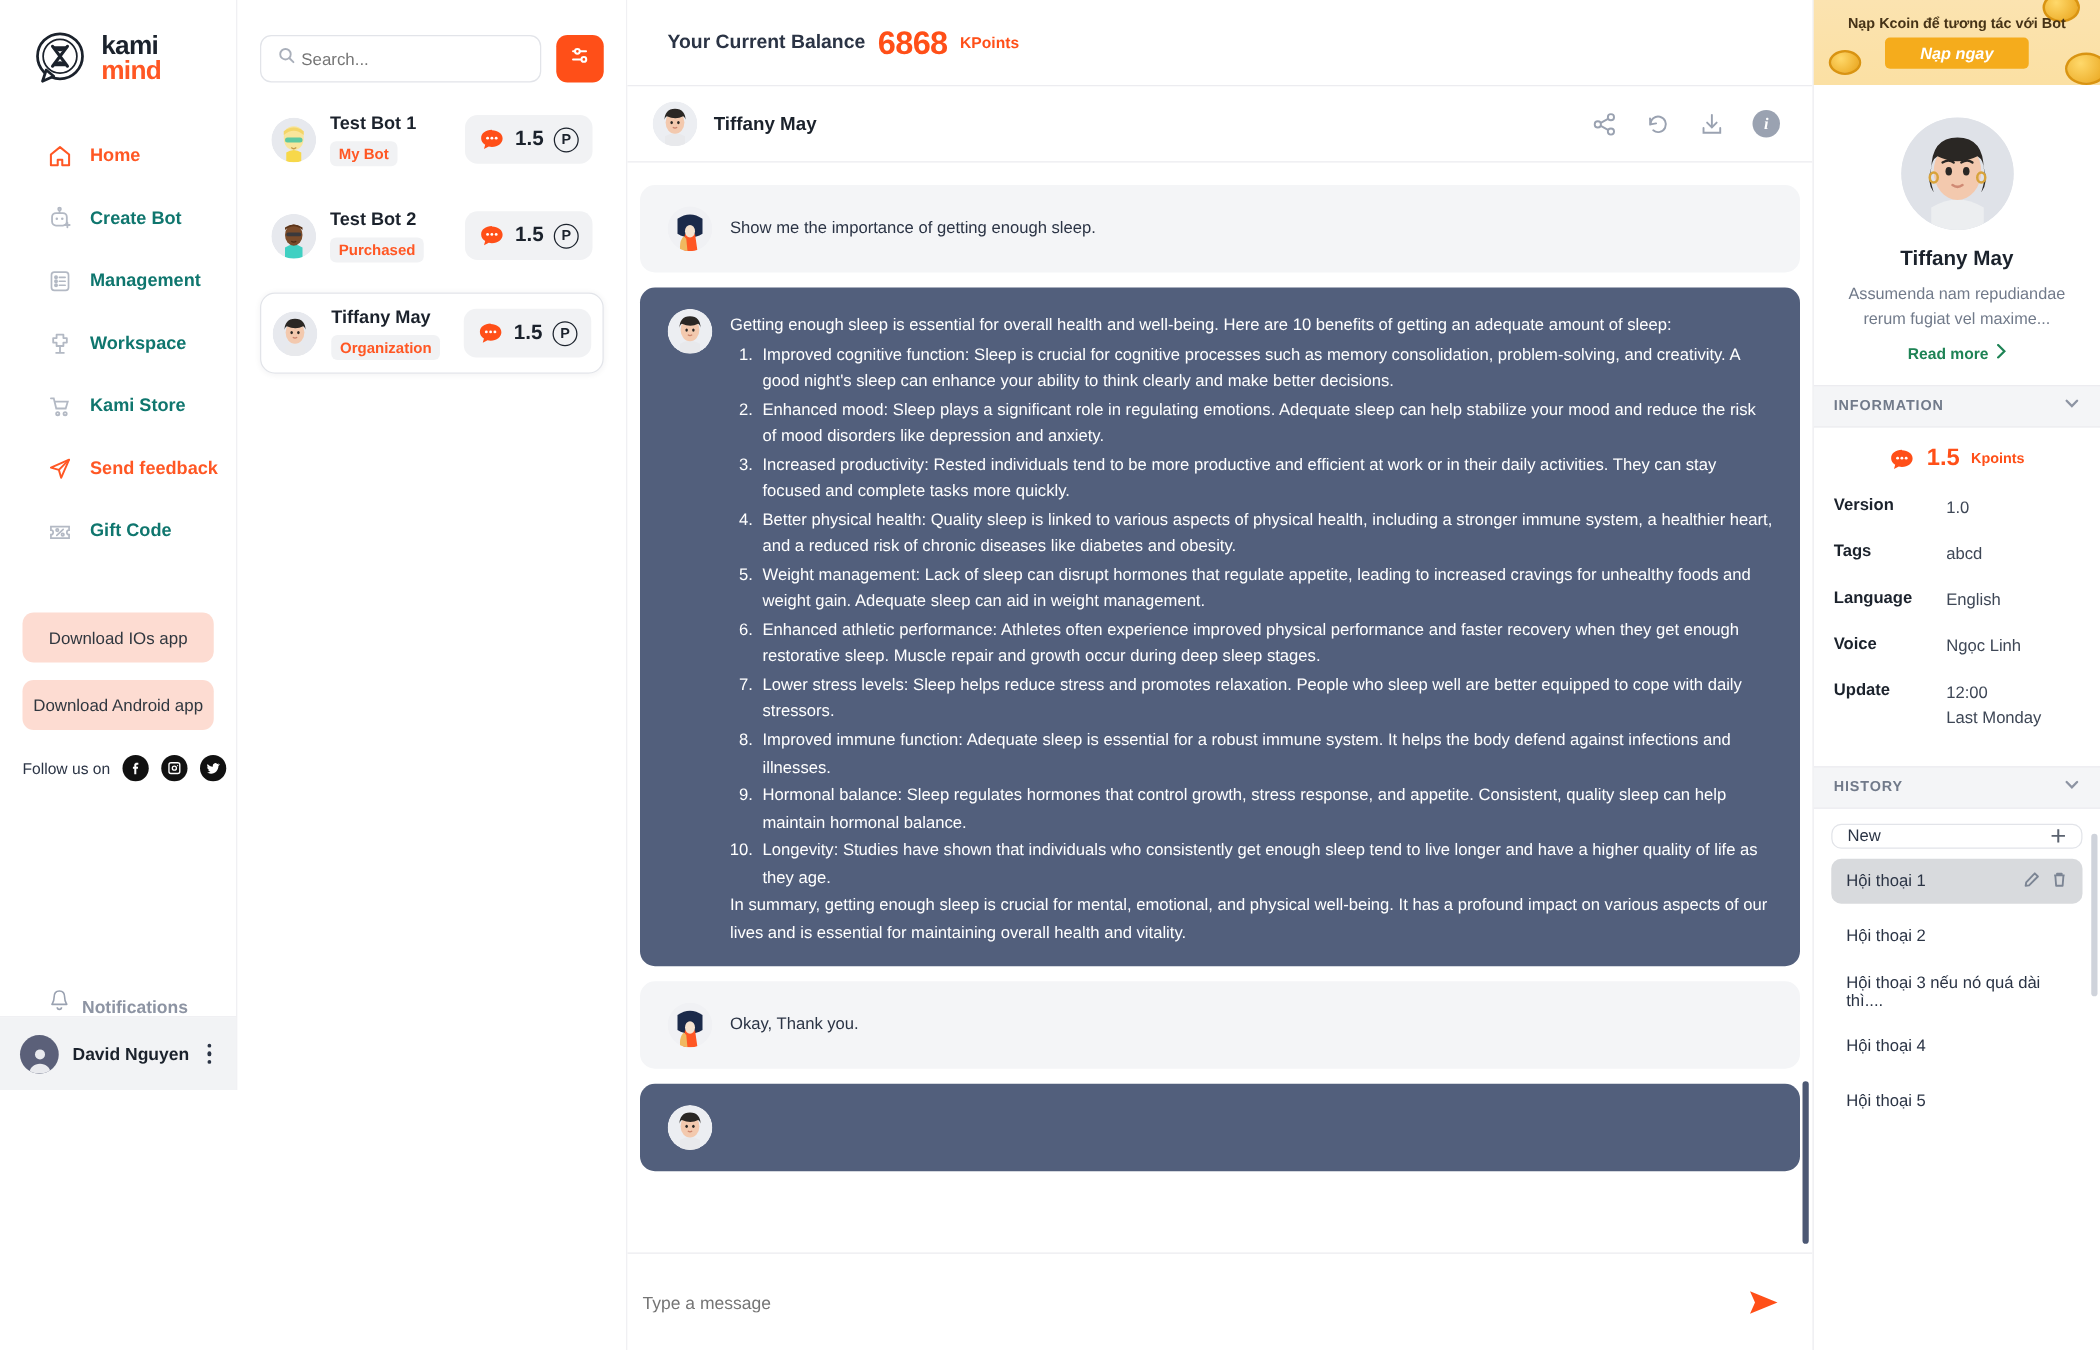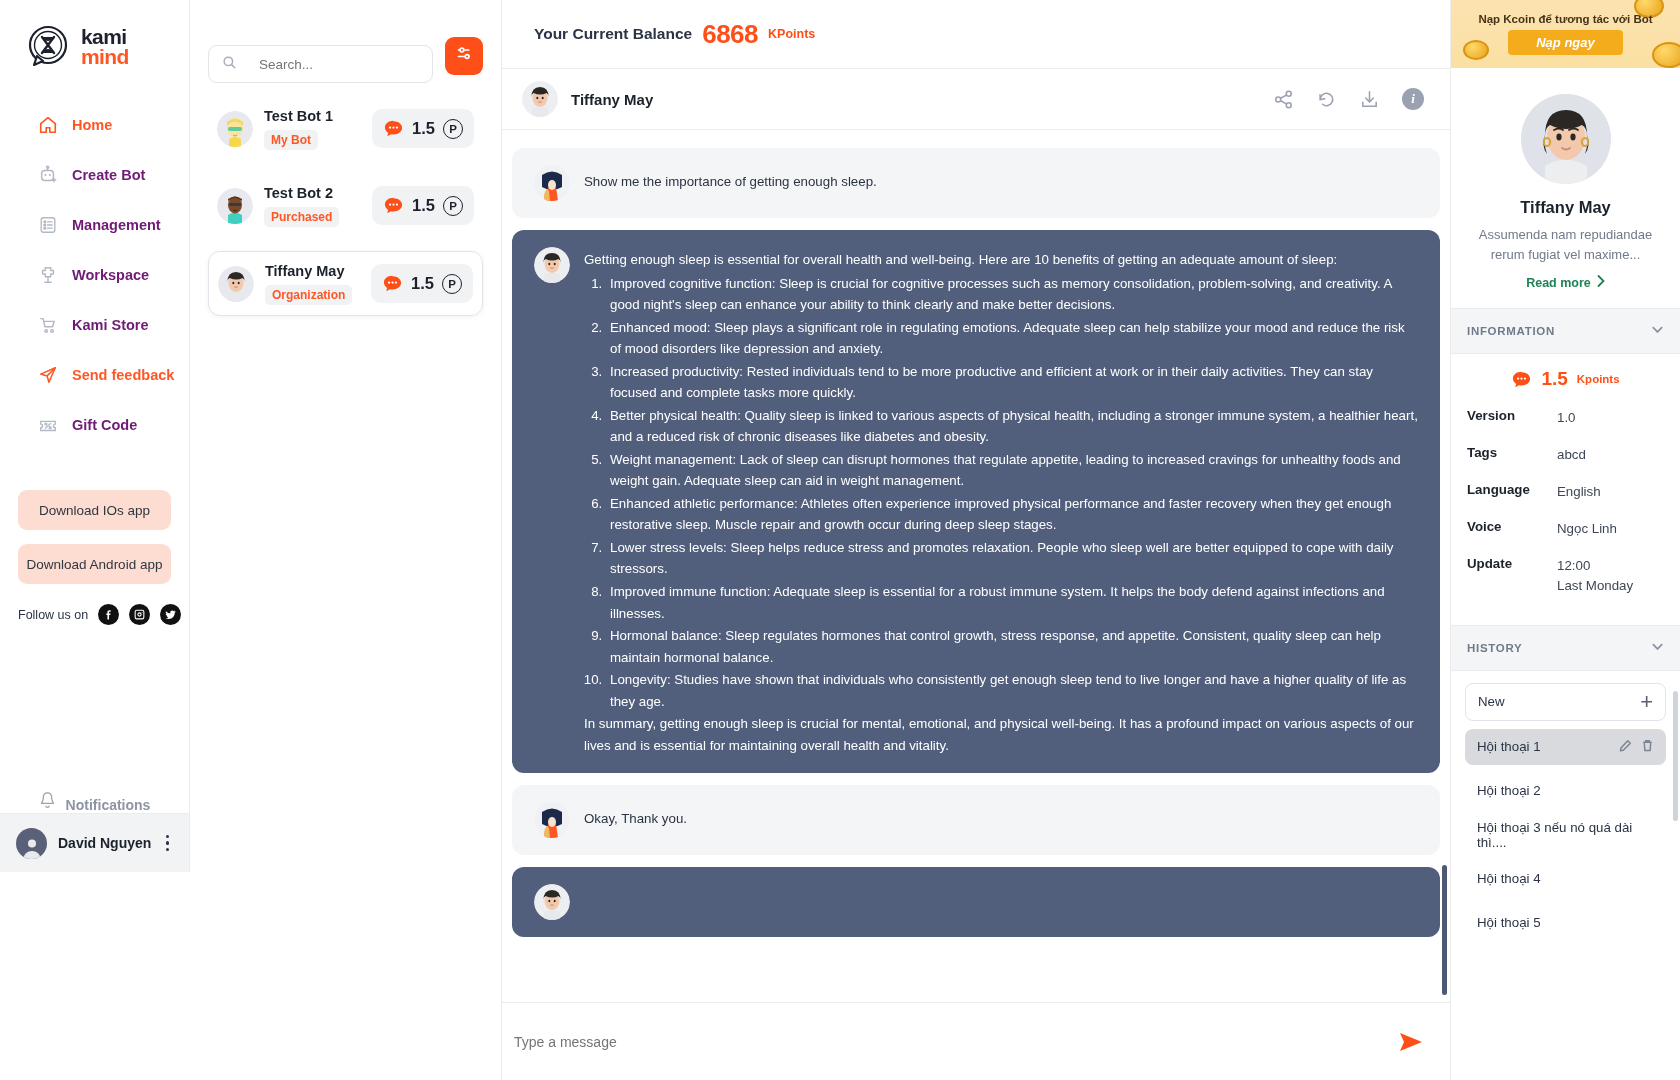--- a/index.html
+++ b/index.html
@@ -22,21 +22,21 @@
   .brand { display: flex; align-items: center; gap: 9px; padding: 24px 0 0 26px; }
   .brand-logo { width: 46px; height: 46px; flex: 0 0 46px; }
   .brand-text { line-height: 0.93; font-weight: bold; font-size: 21px; letter-spacing: -0.6px; }
   .brand-kami { color: #1b222c; display: block; }
   .brand-mind { color: #ff5724; display: block; }
 
   .nav { margin-top: 30px; display: flex; flex-direction: column; }
   .nav-item {
     display: flex; align-items: center; gap: 14px;
     height: 50px; padding-left: 38px; cursor: pointer;
-    font-size: 14.5px; font-weight: bold; color: #701a75;
+    font-size: 14.5px; font-weight: bold; color: #0f766e;
   }
   .nav-item .ic { width: 20px; height: 20px; display: block; flex: 0 0 20px; }
   .nav-item.active { color: #ff5724; }
   .nav-item.accent { color: #ff5724; }
 
   .dl-wrap { margin-top: 40px; padding: 0 18px; }
   .dl-btn {
     background: #fddcd2; color: #30373f; border-radius: 9px;
     height: 40px; display: flex; align-items: center; justify-content: center;
     font-size: 13.5px; margin-bottom: 14px; cursor: pointer;
@@ -63,21 +63,21 @@
 
   
   .botlist {
     width: 312px; flex: 0 0 312px; background: #fff;
     border-right: 1px solid #ececf0; padding: 28px 18px 0 18px;
     position: relative;
   }
   .search-row { display: flex; gap: 12px; align-items: center; }
   .search-box {
     flex: 1; height: 38px; border: 1px solid #e2e4e9; border-radius: 9px;
-    display: flex; align-items: center; gap: 22px; padding: 0 13px; margin-top: 17px;
+    display: flex; align-items: center; gap: 4px; padding: 0 13px;
   }
   .search-box svg { width: 15px; height: 15px; stroke: #a9afba; fill: none; stroke-width: 2; }
   .search-input { border: 0; outline: 0; font-size: 13.5px; color: #a9afba; font-family: inherit; width: 100%; background: transparent; }
   .filter-btn {
     width: 38px; height: 38px; border-radius: 9px; background: #ff4f18;
     display: flex; align-items: center; justify-content: center; cursor: pointer; flex: 0 0 38px;
   }
   .filter-btn svg { width: 19px; height: 19px; stroke: #fff; stroke-width: 1.9; fill: none; }
 
   .bot-item {
@@ -170,38 +170,38 @@
   .c2 { width: 30px; height: 24px; right: 16px; top: -6px; }
   .c3 { width: 34px; height: 26px; right: -6px; top: 42px; }
 
   .bot-profile { padding: 26px 18px 18px 18px; text-align: center; }
   .bp-ava { width: 90px; height: 90px; border-radius: 50%; margin: 0 auto; overflow: hidden; background:#dfe2e8; }
   .bp-name { font-size: 16.5px; font-weight: bold; color: #1b222c; margin-top: 14px; }
   .bp-desc { font-size: 13px; color: #717a8a; line-height: 1.5; margin-top: 8px; }
   .bp-more { font-size: 12.5px; font-weight: bold; color: #1e8355; margin-top: 11px; cursor: pointer; display: flex; justify-content: center; align-items: center; gap: 6px; }
 
   .sec-head {
-    background: #f4f5f7; height: 46px; display: flex; align-items: center;
+    background: #f4f5f7; height: 34px; display: flex; align-items: center;
     justify-content: space-between; padding: 0 16px; cursor: pointer;
     border-top: 1px solid #ececf0; border-bottom: 1px solid #ececf0;
   }
   .sec-title { font-size: 11.5px; font-weight: bold; letter-spacing: 0.7px; color: #717a8a; }
   .chev { width: 13px; height: 13px; stroke: #8d94a3; stroke-width: 2; fill: none; }
 
   .info-body { padding: 14px 16px 12px 16px; }
   .kp-row { display: flex; align-items: center; justify-content: center; gap: 9px; margin-bottom: 18px; }
   .kp-val { font-size: 19px; font-weight: bold; color: #ff4f18; }
   .kp-unit { font-size: 11.5px; font-weight: bold; color: #ff4f18; }
   .info-row { display: flex; margin-bottom: 17px; font-size: 13.3px; }
   .info-k { width: 90px; font-weight: bold; color: #1b222c; flex: 0 0 90px; }
   .info-v { color: #3e4756; line-height: 1.5; }
 
   .hist-body { padding: 12px 14px 0 14px; overflow: hidden; flex: 1; position: relative; }
   .hist-new {
-    border: 1px solid #e2e4e9; border-radius: 8px; height: 38px;
+    border: 1px solid #e2e4e9; border-radius: 8px; height: 20px;
     display: flex; align-items: center; justify-content: space-between;
     padding: 0 12px; font-size: 13.3px; color: #2b3445; cursor: pointer;
   }
   .plus { font-size: 22px; color: #5b6370; line-height: 1; font-weight: 300; }
   .hist-item {
     height: 36px; display: flex; align-items: center; justify-content: space-between;
     padding: 0 12px; font-size: 13.3px; color: #2b3445; margin-top: 8px;
     border-radius: 8px; cursor: pointer;
   }
   .hist-item.active { background: #d8dadd; }

